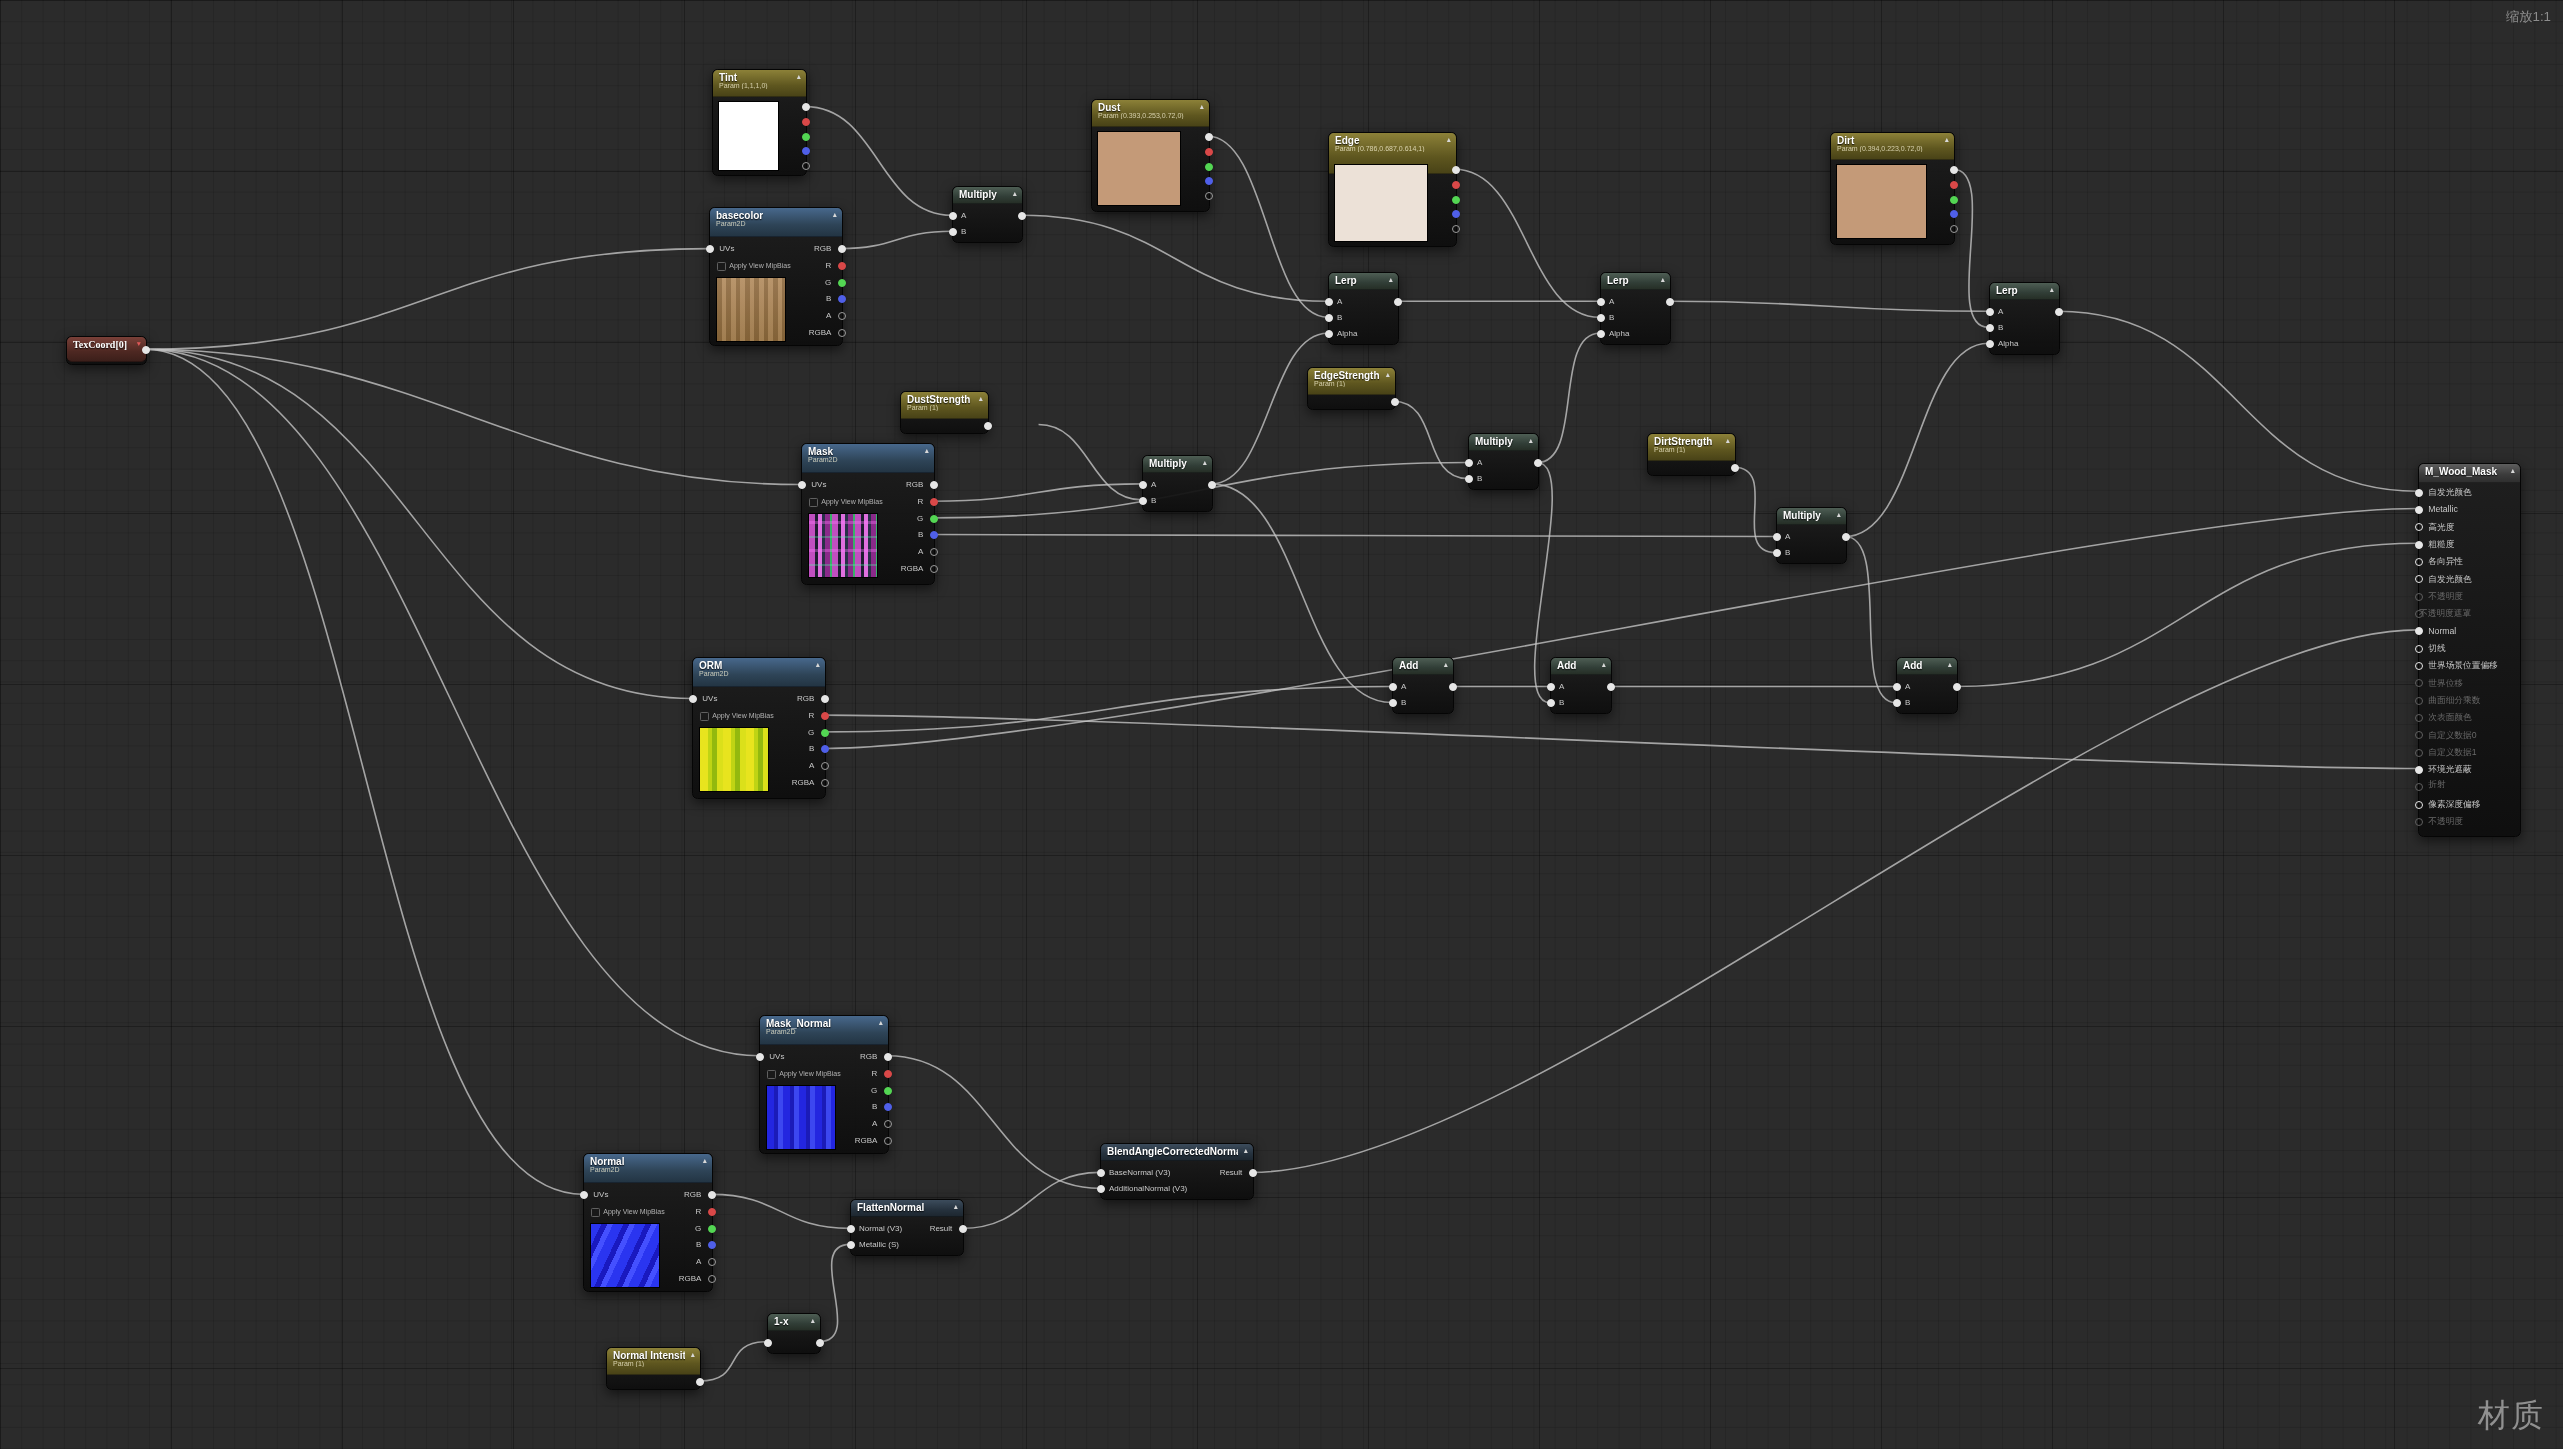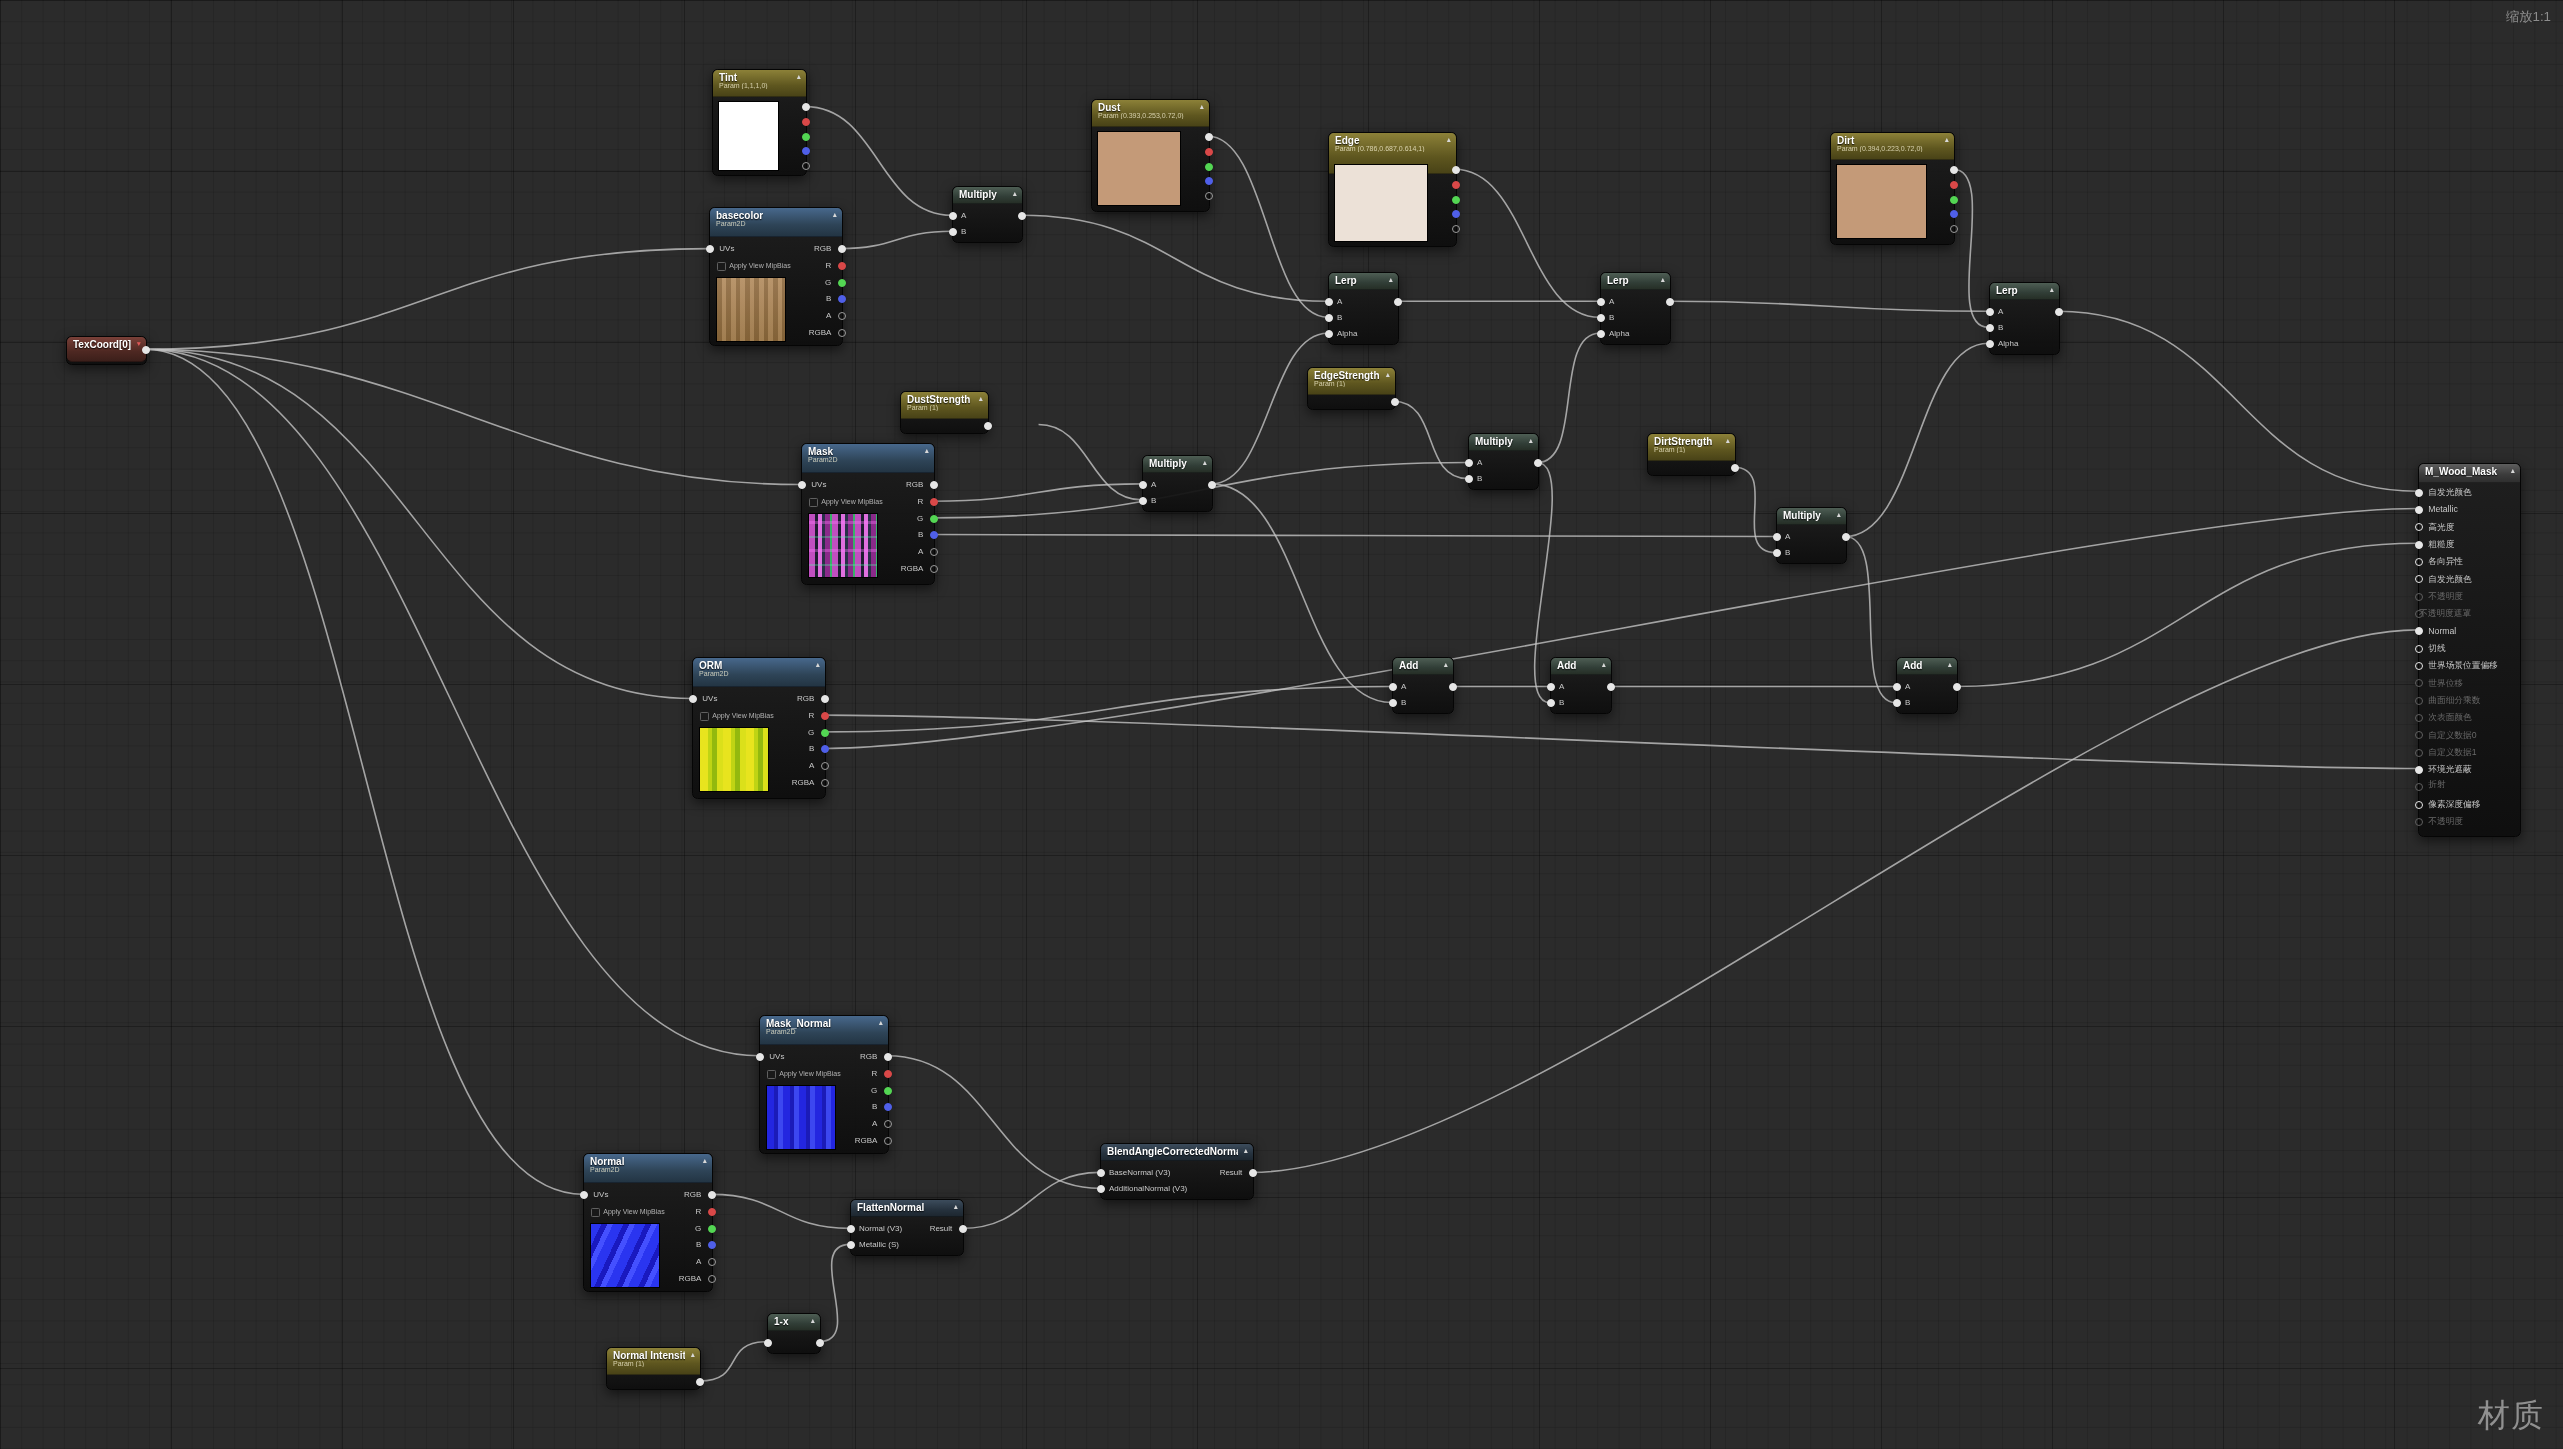--- a/index.html
+++ b/index.html
@@ -26,21 +26,21 @@
        padding:2px 14.7px 0 6px;box-sizing:border-box;border-bottom:0.7px solid rgba(0,0,0,0.65);}
   .hdr .t{font-size:10px;font-weight:bold;color:#fff;text-shadow:0 0.7px 1.3px rgba(0,0,0,0.9);white-space:nowrap;overflow:hidden;}
   .hdr .s{font-size:7px;color:rgba(255,250,220,0.72);white-space:nowrap;margin-top:-0.7px;overflow:hidden;}
   .hdr .arrow{position:absolute;right:4px;top:2.7px;font-size:6.7px;color:#d8d8d8;cursor:pointer;}
   .hdr .arrow.red{color:#e05858;}
   .hdr-tex{background:linear-gradient(180deg,#47688c,#2e4457 60%,#233544);}
   .hdr-param{background:linear-gradient(180deg,#8c8138,#5e561f 60%,#494317);}
   .hdr-op{background:linear-gradient(180deg,#4e5e54,#313e37 60%,#262f27);}
   .hdr-func{background:linear-gradient(180deg,#3c4c5c,#26323e 60%,#1d2730);}
   .hdr-out{background:linear-gradient(180deg,#5e5e5e,#3b3b3b 60%,#2f2f2f);}
-  .hdr-texcoord{background:linear-gradient(180deg,#7a4038,#4e2822 60%,#3c1f1a);border-radius:4.7px;}
+  .hdr-texcoord{background:linear-gradient(180deg,#7a4038,#4e2822 60%,#3c1f1a);border-radius:4.7px;font-family:Liberation Serif, serif;}
   .pin{position:absolute;width:8px;height:8px;border:1.3px solid #9b9b9b;border-radius:50%;
        box-sizing:border-box;background:transparent;z-index:3;cursor:crosshair;}
   .lbl{position:absolute;font-size:8px;color:#c9c9c9;white-space:nowrap;}
   .lbl.r{text-align:right;}
   .lbl.xs{font-size:7px;color:#b2b2b2;}
   .lbl.big{font-size:8.7px;}
   .lbl.dis{color:#686868;}
   .chk{position:absolute;width:8.7px;height:8.7px;background:#191919;border:0.7px solid #606060;border-radius:1.3px;box-sizing:border-box;}
   .swatch{position:absolute;border:0.7px solid #000;}
   .prev{position:absolute;border:0.7px solid #000;}

